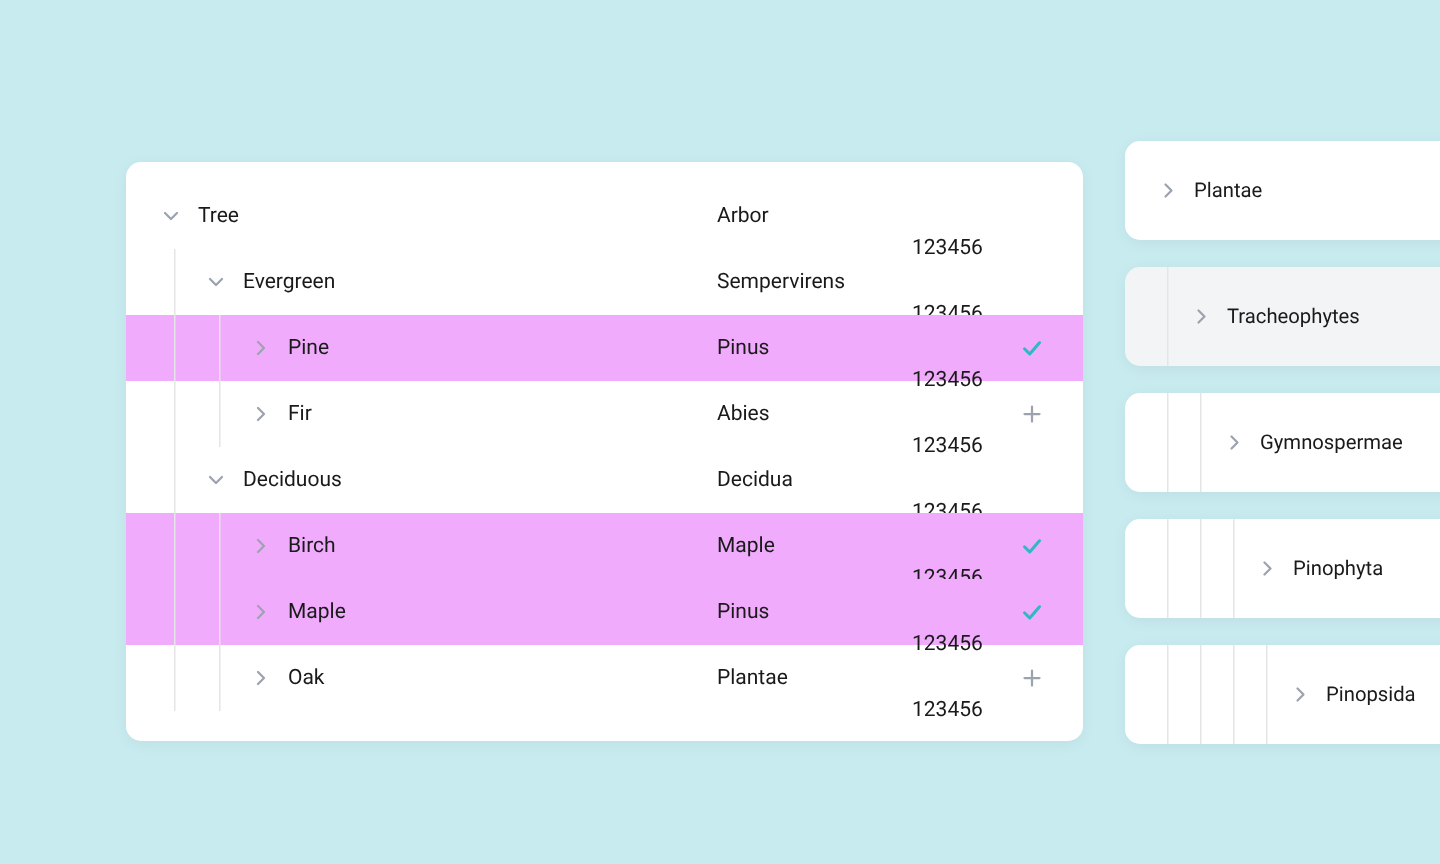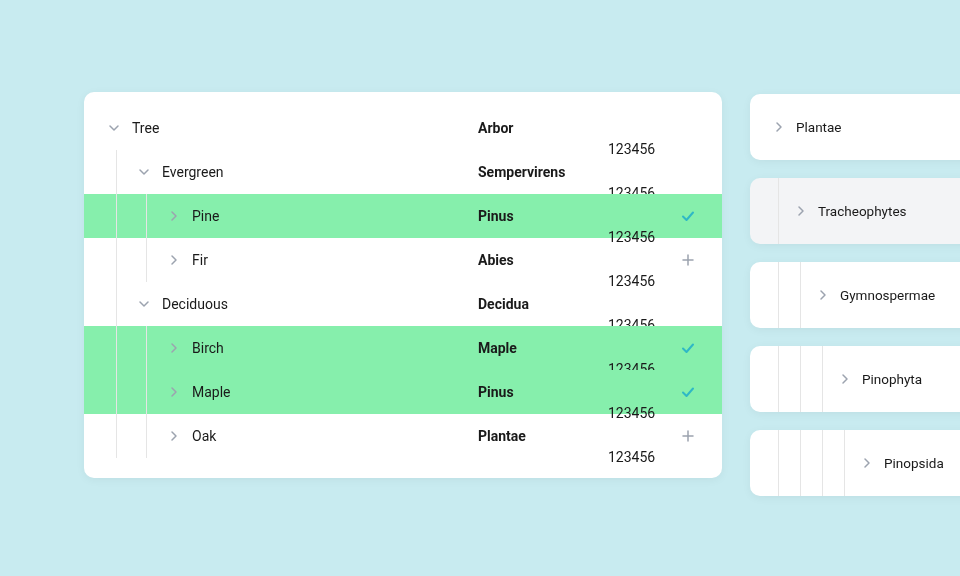--- a/index.html
+++ b/index.html
@@ -7,38 +7,38 @@
       font-family: -apple-system, BlinkMacSystemFont, "Segoe UI", Roboto, sans-serif;
       background: #c8ebf0;
       width: 960px;
       height: 576px;
       overflow: hidden;
       position: relative;
     }
     .main-panel {
       position: absolute;
       left: 84px;
-      top: 92px;
+      top: 108px;
       width: 638px;
       background: #fff;
       border-radius: 10px;
       box-shadow: 0 2px 10px rgba(0,0,0,0.05);
       padding: 14px 0 20px 0;
     }
     .tree-row {
       display: flex;
       align-items: center;
       height: 44px;
       padding: 0 24px 0 18px;
       position: relative;
       font-size: 14px;
       color: #1a1a1a;
     }
     .tree-row.highlight {
-      background: #86efac;
+      background: #f0abfc;
     }
     .indent-lines {
       display: flex;
       align-items: stretch;
       height: 100%;
       flex-shrink: 0;
     }
     .indent-line {
       width: 30px;
       position: relative;
@@ -62,21 +62,20 @@
       cursor: pointer;
     }
     .expand-icon svg { display: block; }
     .name-col {
       flex: 0 0 auto;
       padding-left: 6px;
     }
     .latin-col {
       position: absolute;
       left: 394px;
-      font-weight: bold;
     }
     .num-col {
       position: absolute;
       left: 524px;
       margin-top: 42px;
     }
     .action-col {
       position: absolute;
       right: 24px;
       display: flex;

